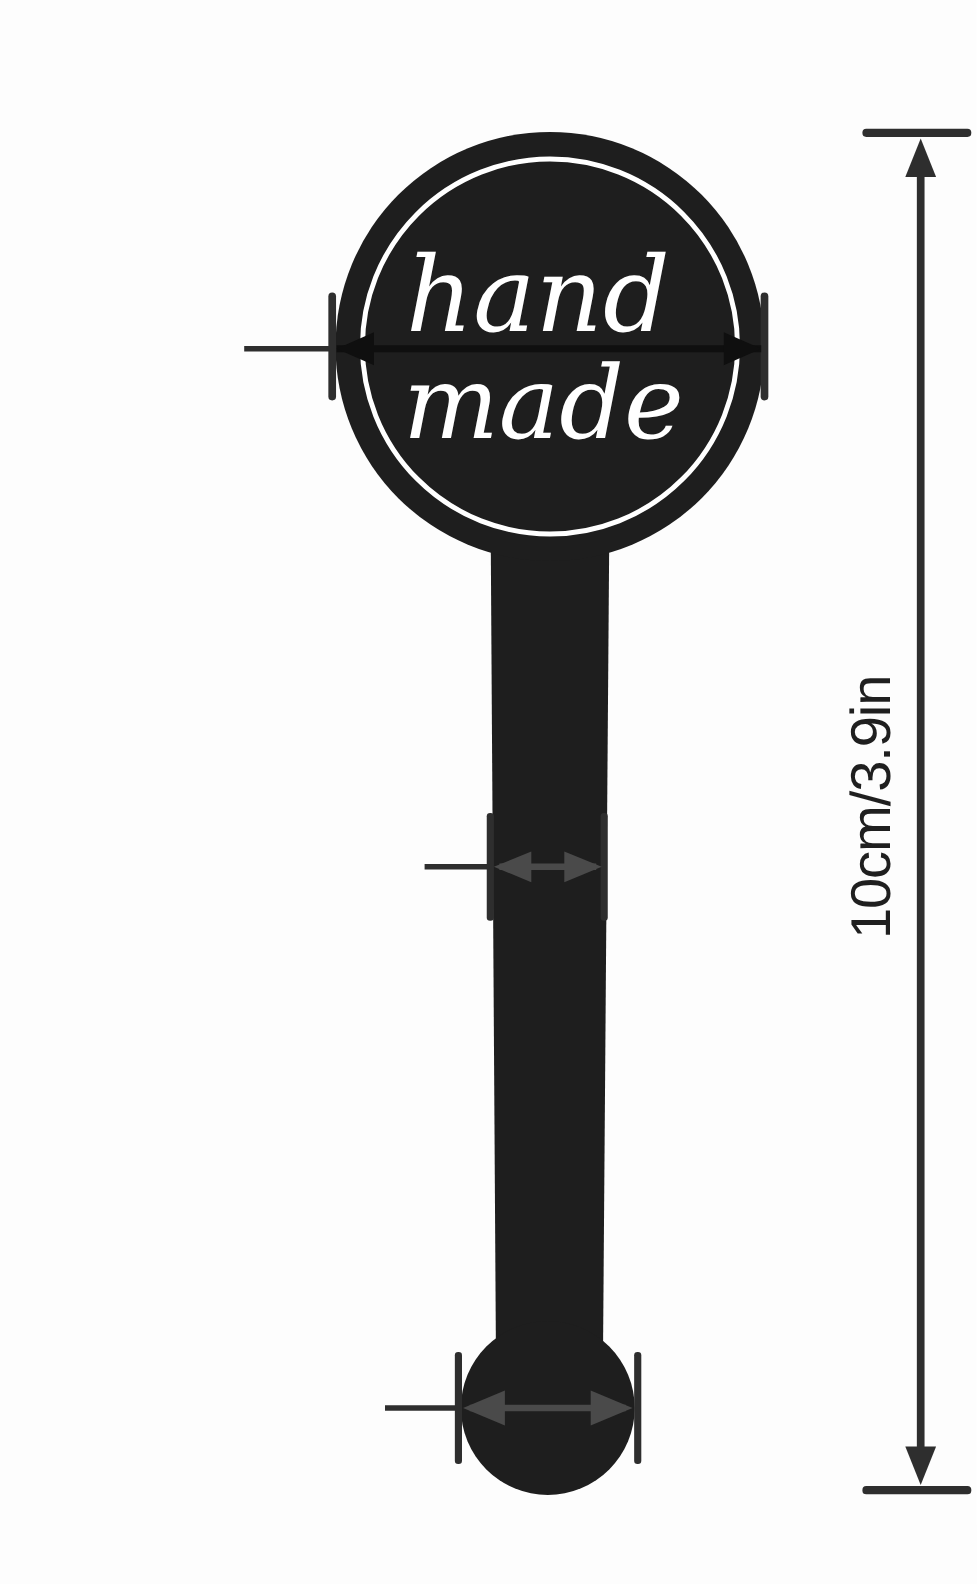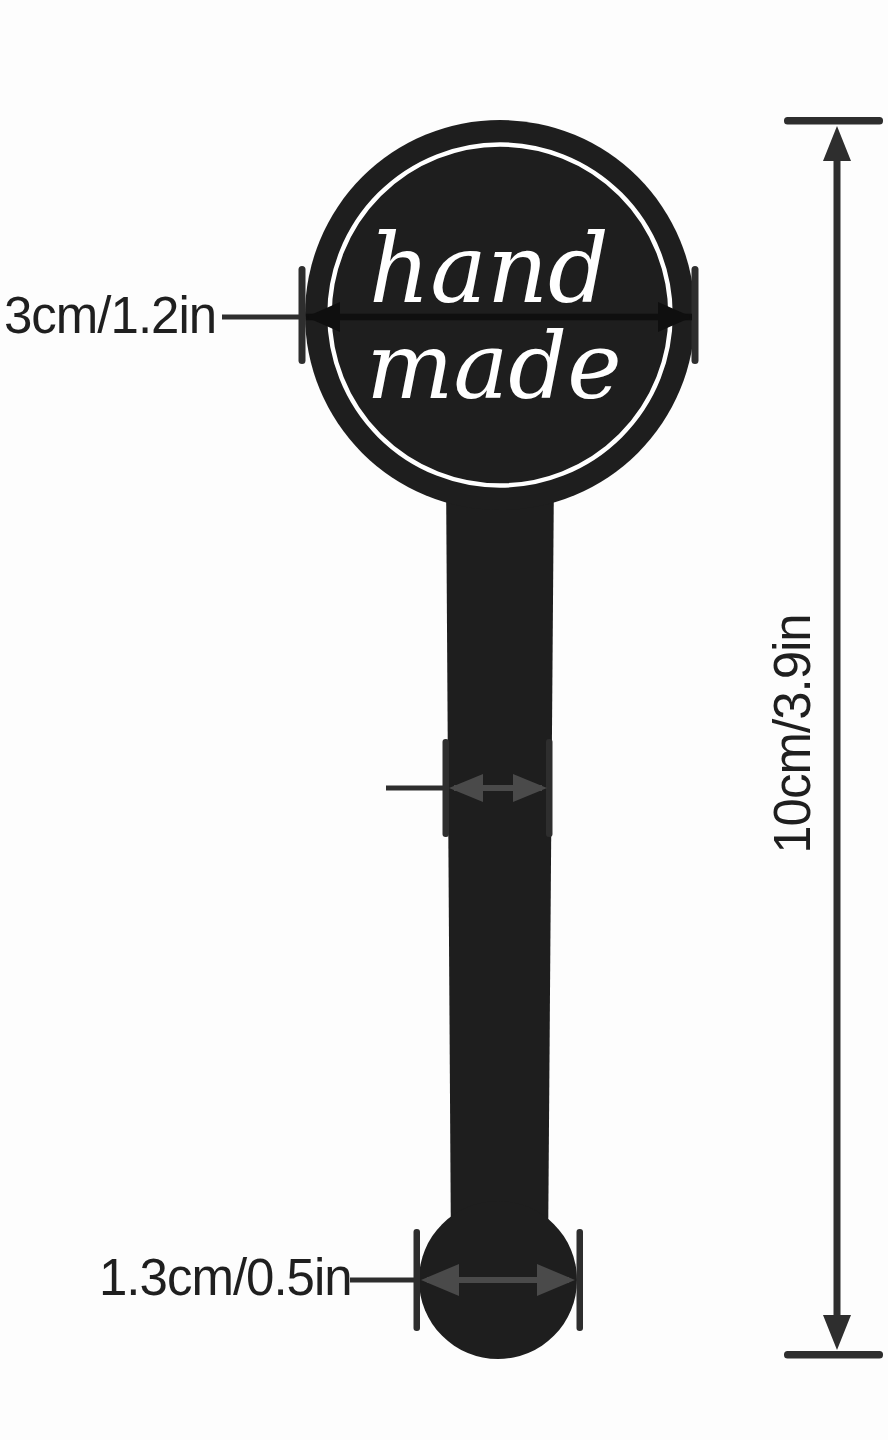--- a/index.html
+++ b/index.html
@@ -92,17 +92,15 @@
       <rect x="784" y="1351" width="99" height="7.5" rx="3.5" fill="#2e2e2e"></rect>
       <line x1="837" y1="152" x2="837" y2="1320" stroke="#2e2e2e" stroke-width="7"></line>
       <polygon points="837,126 851,161 823,161" fill="#2e2e2e"></polygon>
       <polygon points="837,1350 851,1315 823,1315" fill="#2e2e2e"></polygon>
     </g>
   </svg>
 
   <div id="script-hand" class="script-text">hand</div>
   <div id="script-made" class="script-text">made</div>
 
-  <div id="label-circle-width" class="dim-label">3cm/1.2in</div>
-  <div id="label-bottom-width" class="dim-label">1.3cm/0.5in</div>
   <div id="label-total-height" class="dim-label rotated">10cm/3.9in</div>
 
 </div>
 
 </body></html>

